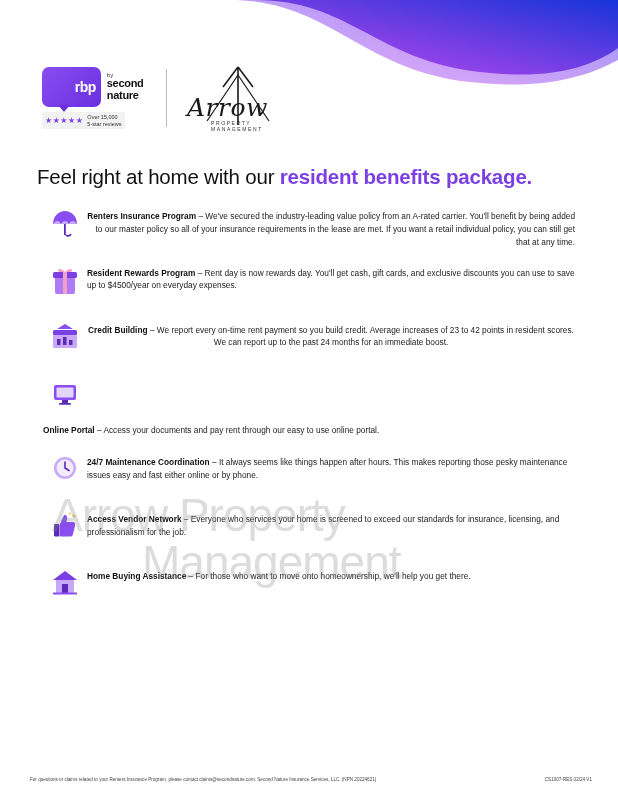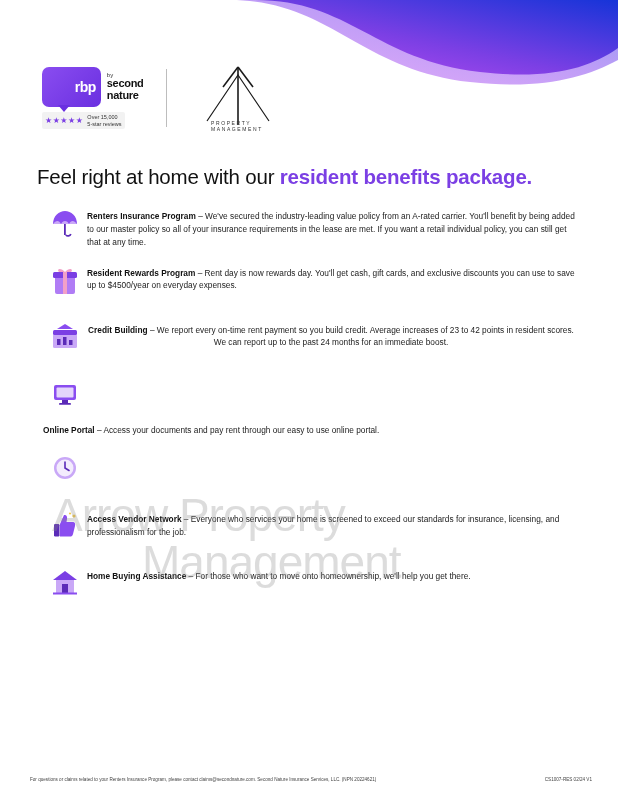--- a/index.html
+++ b/index.html
@@ -184,21 +184,21 @@
     line-height: 1.55;
     color: #222;
     padding-top: 4px;
   }
   .benefit .text b {
     color: #111;
     font-weight: bold;
   }
 
   
-  .b-insurance { margin-bottom: 14px; }
+  .b-insurance { margin-bottom: 14px; text-align: right; }
   .b-rewards   { margin-bottom: 15px; }
   .b-credit    { margin-bottom: 16px; text-align: center; }
   .b-portal    { margin-bottom: 16px; flex-direction: column; }
   .b-maint     { margin-bottom: 15px; }
   .b-vendor    { margin-bottom: 15px; }
 
   
   .watermark {
     position: absolute;
     left: 52px;
@@ -291,20 +291,21 @@
 
     <div class="divider-v"></div>
 
     <div class="arrow-logo">
       <svg width="110" height="70" viewBox="0 0 110 70">
         <path d="M55 4 L55 62" stroke="#1a1a1a" stroke-width="1.6" fill="none"></path>
         <path d="M55 4 L40 24" stroke="#1a1a1a" stroke-width="1.6" fill="none"></path>
         <path d="M55 4 L70 24" stroke="#1a1a1a" stroke-width="1.6" fill="none"></path>
         <path d="M24 58 L55 12 L86 58" stroke="#1a1a1a" stroke-width="1.2" fill="none"></path>
       </svg>
+      <div class="arrow-word">Arrow</div>
       <div class="arrow-sub">PROPERTY MANAGEMENT</div>
     </div>
   </div>
 
   <div class="headline">
     <span>Feel right at home with our </span><span class="accent">resident benefits package.</span>
   </div>
 
   <div class="benefits">
 
@@ -368,20 +369,23 @@
     </div>
 
     <div class="benefit b-maint">
       <div class="icon-wrap">
         <svg width="28" height="28" viewBox="0 0 28 28">
           <circle cx="14" cy="14" r="11" fill="#c9a8f7"></circle>
           <circle cx="14" cy="14" r="8.5" fill="#f3ecfd"></circle>
           <path d="M14 8 L14 14 L18 16.5" stroke="#5b2bb8" stroke-width="1.6" fill="none" stroke-linecap="round"></path>
         </svg>
       </div>
+      <div class="text">
+        <b>24/7 Maintenance Coordination</b><span> – </span><span>It always seems like things happen after hours. This makes reporting those pesky maintenance issues easy and fast either online or by phone.</span>
+      </div>
     </div>
 
     <div class="benefit b-vendor">
       <div class="icon-wrap">
         <svg width="28" height="30" viewBox="0 0 28 30">
           <path d="M9 13 L13 4 C15.5 3.5 16.5 5.5 16 8 L15.5 11 L22 11 C24 11 24.5 13 24 15 L22 23 C21.6 25 20.5 25.5 19 25.5 L9 25.5 Z" fill="#8a4df0"></path>
           <rect x="3" y="13" width="5.5" height="12.5" rx="1.2" fill="#5b2bb8"></rect>
           <circle cx="23" cy="5" r="1.6" fill="#f2c94c"></circle>
           <circle cx="19" cy="2.5" r="1.1" fill="#f2c94c"></circle>
         </svg>

